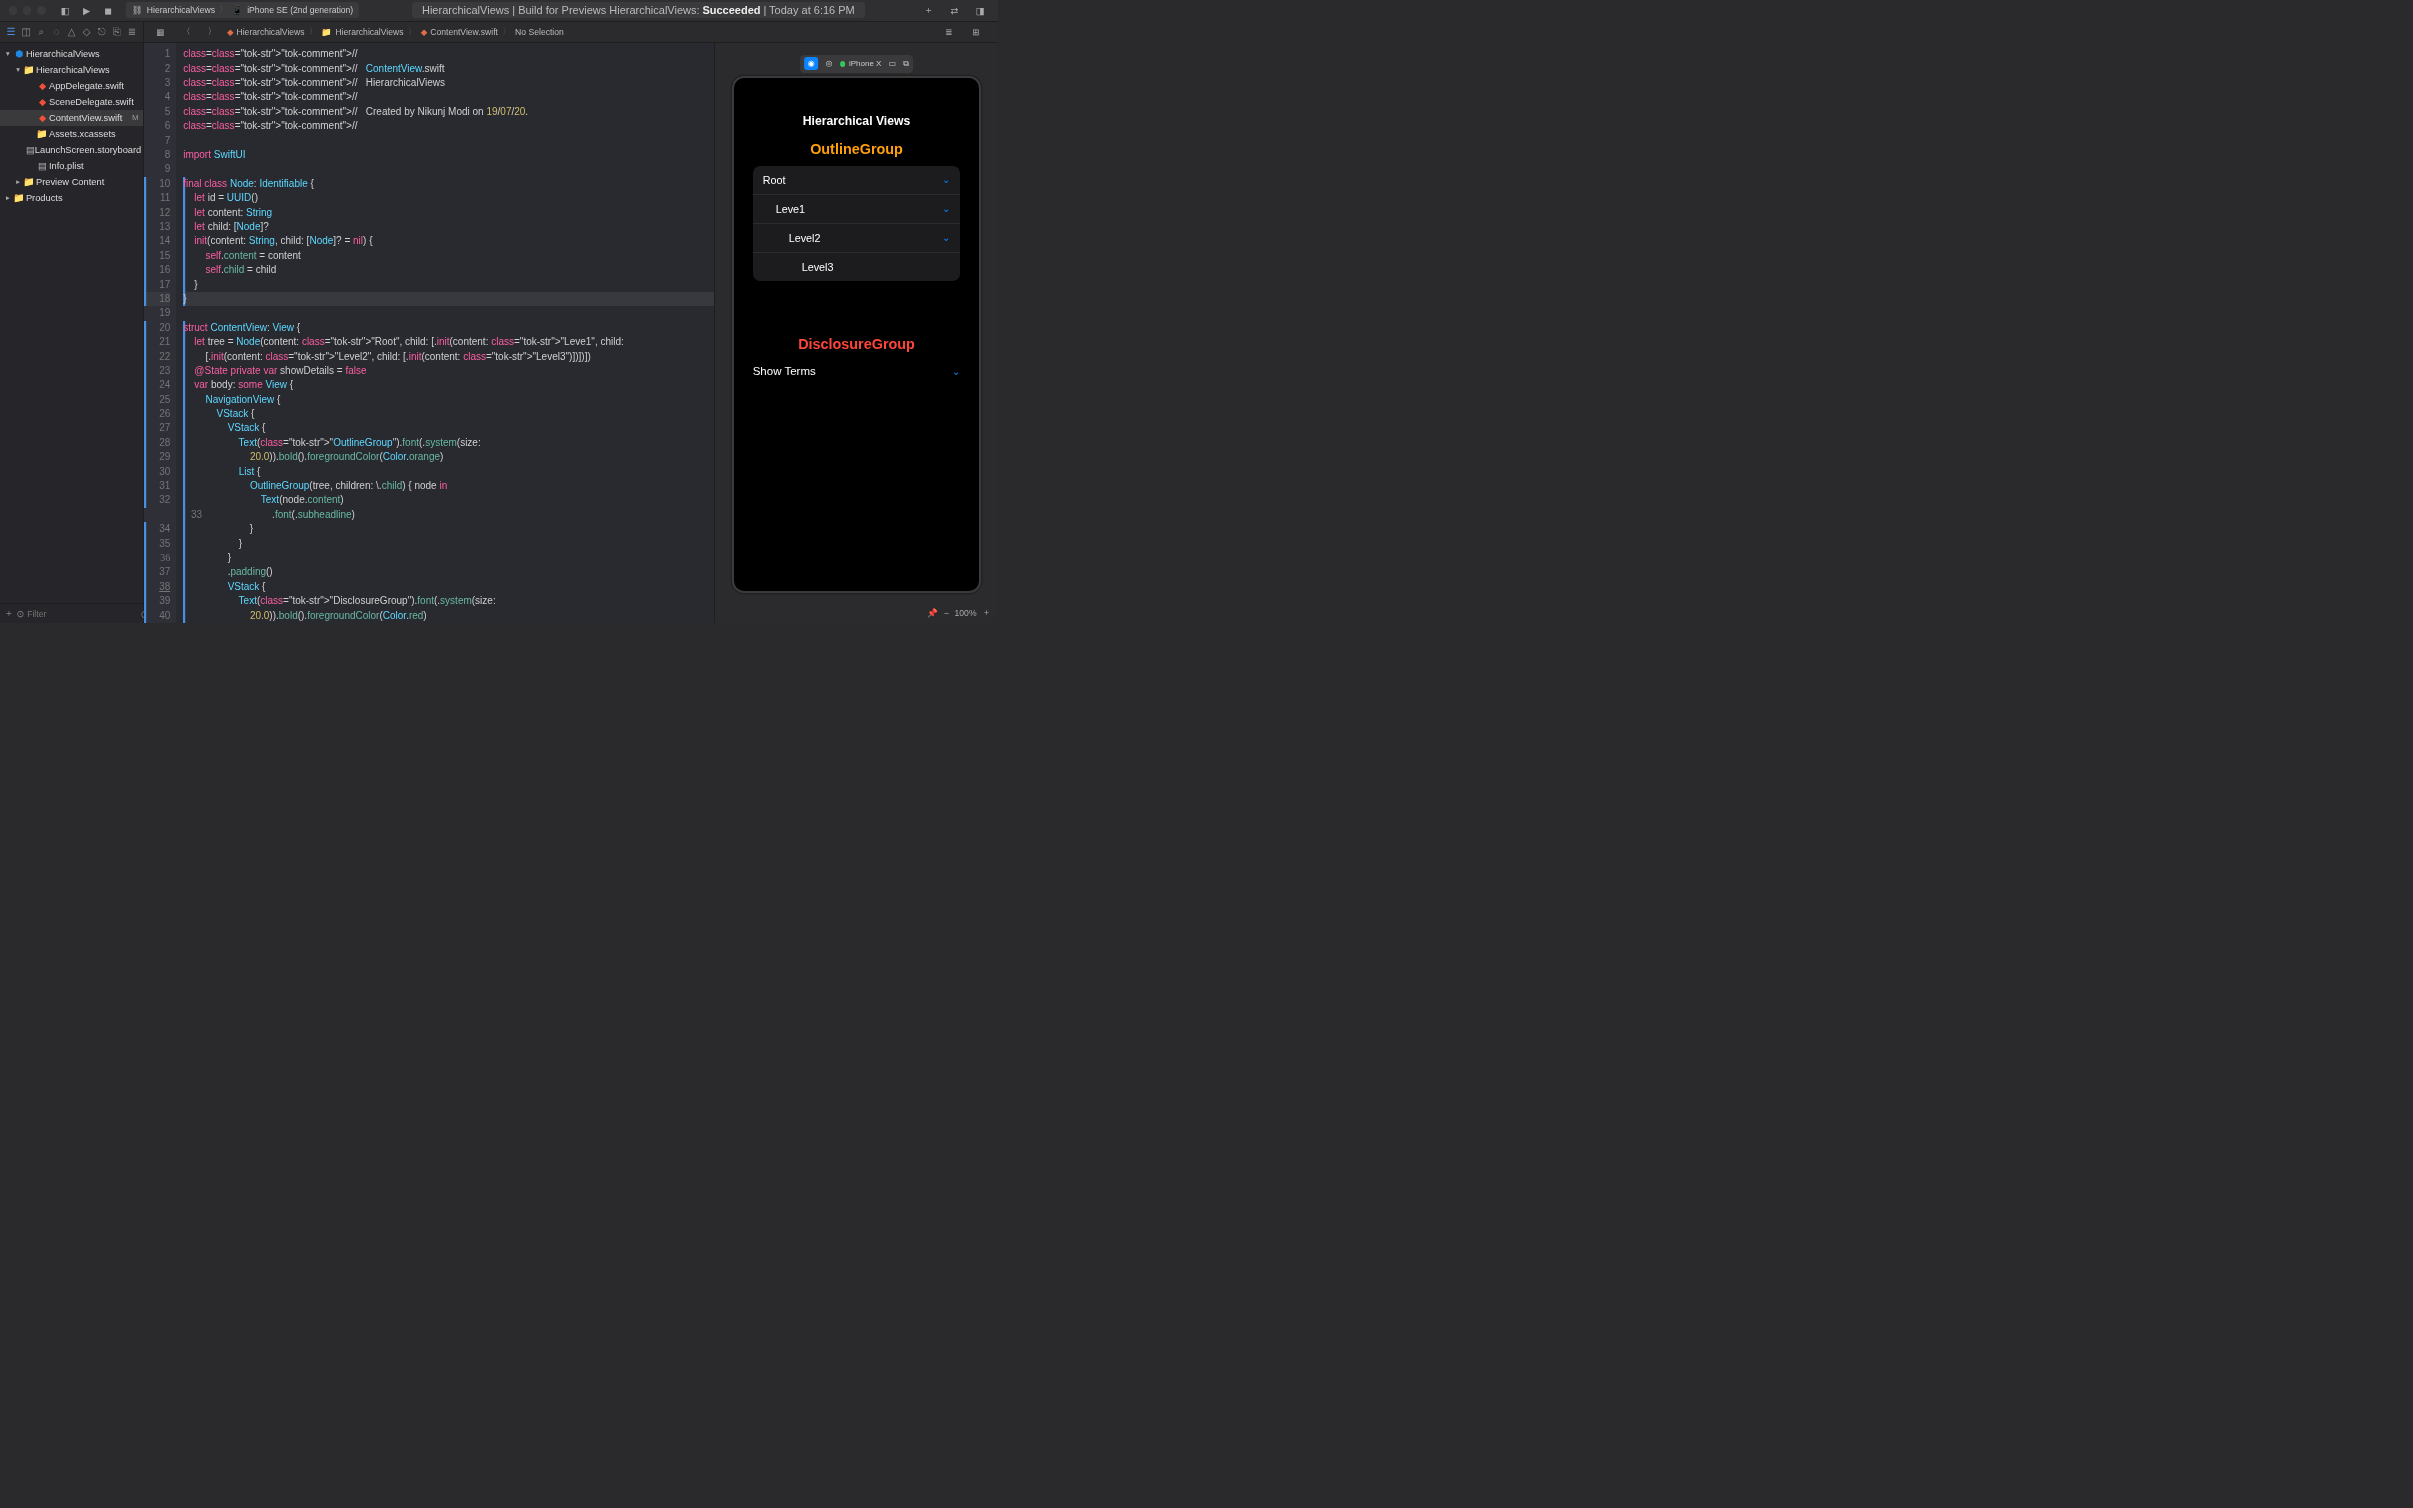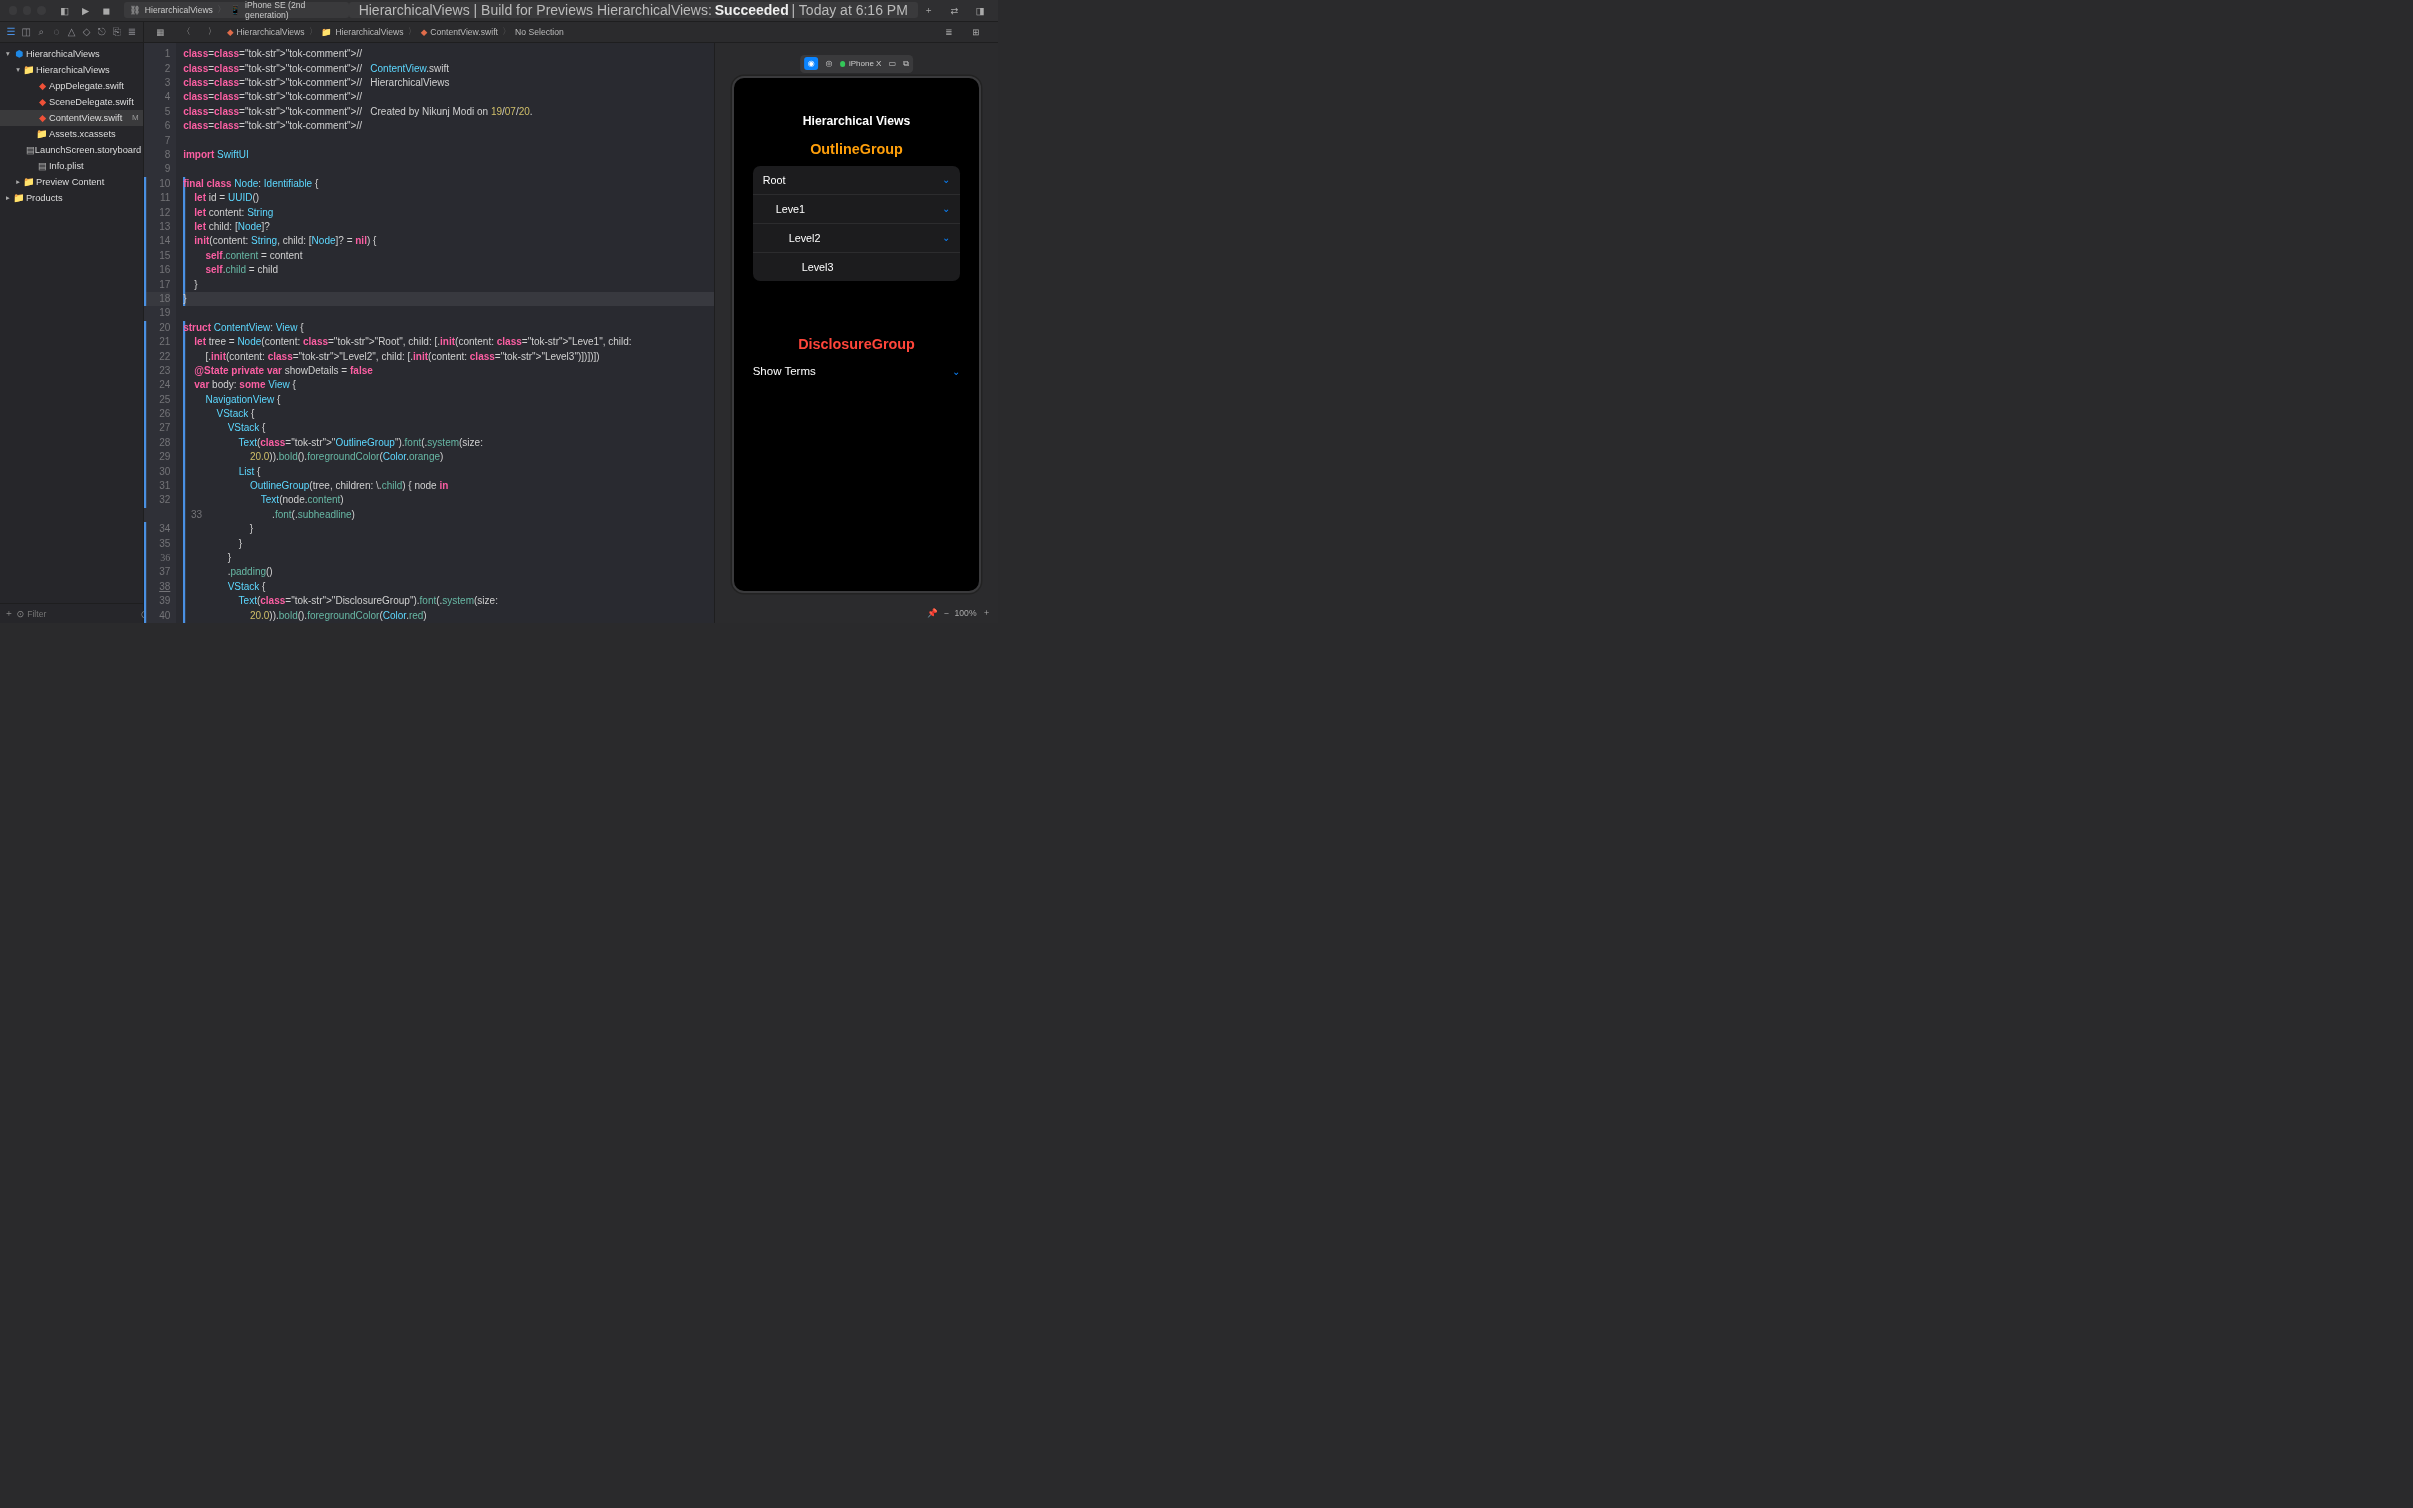--- a/index.html
+++ b/index.html
@@ -5,21 +5,21 @@
 * { margin: 0; padding: 0; box-sizing: border-box; font-family: -apple-system, "SF Pro Text", "Helvetica Neue", Arial, sans-serif; }
 body { background: #2a2a2c; color: #ddd; font-size: 9.3px; overflow: hidden; }
 .window { width: 998px; height: 623px; display: flex; flex-direction: column; background:#2b2b2d;}
 .titlebar { height: 21.5px; background: #2f2f31; display: flex; align-items: center; border-bottom:0.7px solid #1e1e1f; }
 .traffic { display: flex; gap: 5.7px; padding: 0 8.6px; }
 .dot { width: 8.6px; height: 8.6px; border-radius: 50%; }
 .red { background: #3a3a3c; } .yellow{ background:#3a3a3c;} .green{background:#3a3a3c;}
 .tb-btn { width: 18.7px; height:16px; display:flex; align-items:center; justify-content:center; color:#aaa; border-radius:2.9px; margin:0 1.4px; cursor:pointer;}
 .scheme { display:flex; align-items:center; background:#3a3a3c; border-radius:2.9px; height:16px; padding:0 5.7px; margin-left:7.2px; color:#ccc; font-size:8.6px; gap:4.3px;}
 .scheme .divider{ color:#666;}
-.status-pill { flex:0 0 auto; margin:0 auto; background:#3a3a3c; height:16px; border-radius:2.9px; display:flex; align-items:center; padding:0 10px; font-size:14px; color:#bbb; gap:2.9px;}
+.status-pill { flex:0 0 auto; margin:0 auto; background:#3a3a3c; height:16px; border-radius:2.9px; display:flex; align-items:center; padding:0 10px; font-size:11px; color:#bbb; gap:2.9px;}
 .status-pill b{ color:#eee; font-weight:600;}
 .tb-right{ display:flex; align-items:center; padding-right:7.2px; gap:4.3px;}
 .tabstrip { height:21.5px; background:#2b2b2d; border-bottom:0.7px solid #1e1e1f; display:flex; align-items:stretch;}
 .nav-toolbar{ width:144px; border-right:0.7px solid #1e1e1f; display:flex; align-items:center; gap:4.3px; padding:0 5.7px; color:#8e8e93;}
 .nav-toolbar .ico{ width:11.5px; text-align:center; font-size:10px; cursor:pointer;}
 .nav-toolbar .ico.active{ color:#4a90e2;}
 .jumpbar{ flex:1; display:flex; align-items:center; gap:4.3px; padding:0 5.7px; color:#bbb; font-size:8.6px;}
 .jumpbar .crumb{ display:flex; align-items:center; gap:2.9px; cursor:pointer;}
 .jumpbar .sep{ color:#666;}
 .jumpbar .file-ico{ color:#e06c4a;}
@@ -40,21 +40,21 @@
 .plist{ color:#b0b0b0;}
 .sidebar-bottom{ height:20px; border-top:0.7px solid #1e1e1f; display:flex; align-items:center; padding:0 4.3px; gap:2.9px; color:#888;}
 .sidebar-bottom input{ flex:1; background:transparent; border:none; color:#ccc; font-size:8.6px; outline:none;}
 .editor-col{ flex:1; display:flex; min-width:0;}
 .code-area{ flex:1; display:flex; background:#292a30; overflow:hidden; position:relative;}
 .gutter{ width:32px; background:#2f3037; text-align:right; padding:4.3px 5.7px 0 0; color:#747478; font-family:"SF Mono",Menlo,monospace; font-size:10px; line-height:14.4px;}
 .gutter div{ height:14.4px;}
 .code{ flex:1; padding:4.3px 0 0 7.2px; font-family:"SF Mono",Menlo,monospace; font-size:10px; line-height:14.4px; white-space:pre; color:#d0d0d0; overflow:auto;}
 .code .line{ height:14.4px; position:relative;}
 .hl{ background:#38393f;}
-.tok-kw{ color:#fc5fa3;font-weight:bold;}
+.tok-kw{ color:#fc5fa3;}
 .tok-type2{ color:#5dd8ff;}
 .tok-num{ color:#d0bf69;}
 .tok-id{ color:#67b7a4;}
 .canvas{ width:284px; background:#2b2b2d; border-left:0.7px solid #1e1e1f; display:flex; flex-direction:column; position:relative;}
 .canvas-toolbar{ position:absolute; top:11.5px; left:50%; transform:translateX(-50%); background:#3a3a3c; border-radius:4.3px; height:18.7px; display:flex; align-items:center; padding:0 4.3px; gap:7.2px; z-index:5; font-size:8px; color:#ccc;}
 .canvas-toolbar .pill{ display:flex; align-items:center; gap:3.6px; cursor:pointer;}
 .greencircle{ width:5.7px; height:5.7px; background:#34c759; border-radius:50%;}
 .canvas-toolbar .active-ico{ background:#0a84ff; color:white; width:14.4px; height:13px; border-radius:2.9px; display:flex; align-items:center; justify-content:center;}
 .phone{ margin:33px auto 0; width:249px; height:517px; background:#000; border-radius:12px; border:2.9px solid #3a3a3c; position:relative; box-shadow:0 0 0 1.4px #222;}
 .notch{ position:absolute; top:0; left:50%; transform:translateX(-50%); width:115px; height:17px; background:#000; border-radius:0 0 11.5px 11.5px; z-index:3;}

